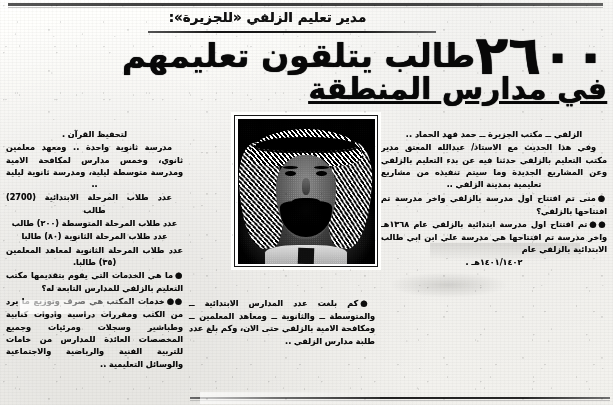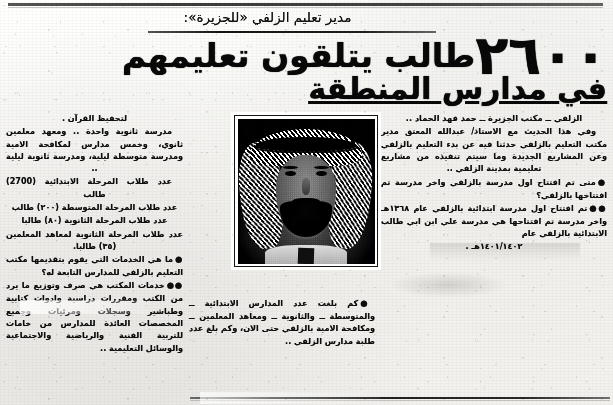--- a/index.html
+++ b/index.html
@@ -57,21 +57,21 @@
     z-index:3;
   }
   .rule-bottom-thin{
     position:absolute;left:190px;top:400px;width:420px;height:1px;
     background:#9a9a9a;opacity:.55;z-index:3;
   }
 
   
   .kicker{
     position:absolute;top:9px;left:0;width:535px;text-align:center;
-    font-size:13.5px;font-weight:normal;color:#141414;
+    font-size:13.5px;font-weight:bold;color:#141414;
     letter-spacing:-.2px;z-index:5;
     text-shadow:0 0 .6px rgba(0,0,0,.7);
   }
 
   
   .headline{
     position:absolute;top:34px;right:6px;left:6px;
     text-align:right;line-height:.92;z-index:5;
     color:#0b0b0b;
     font-family:"DejaVu Sans","Liberation Sans",sans-serif;
@@ -88,21 +88,21 @@
   .headline .hl-2{
     display:block;font-size:30px;font-weight:bold;
     letter-spacing:-1px;margin-top:-2px;padding-left:96px;
     white-space:nowrap;
     text-decoration:underline;
   }
 
   
   .cols{position:absolute;top:112px;right:0;left:0;height:288px;z-index:6;}
   .col{
-    position:absolute;top:0;
+    position:absolute;top:16px;
     text-align:justify;text-align-last:center;
     font-size:8.1px;line-height:1.52;color:#101010;
     font-weight:bold;
     text-shadow:0 0 .5px rgba(0,0,0,.55);
   }
   .col p{margin:0 0 1px 0;}
   .col .indent{text-indent:11px;}
   .col-right{right:6px;width:226px;padding-left:20px;}
   .col-mid{right:238px;width:186px;}
   .col-left{right:430px;width:177px;}

